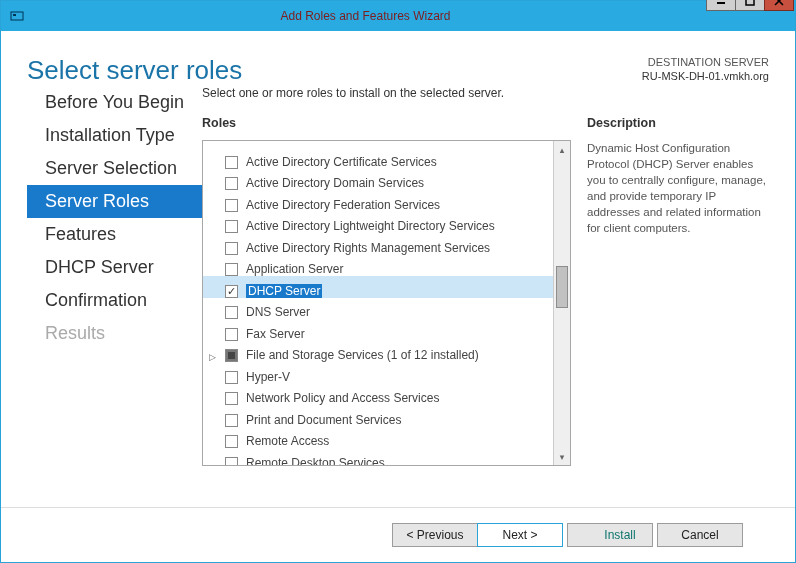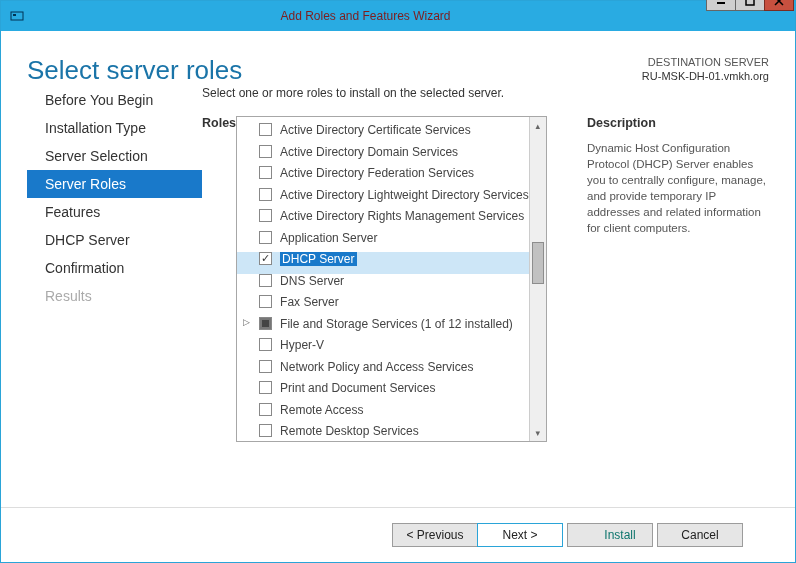--- a/index.html
+++ b/index.html
@@ -13,31 +13,31 @@
   .win-btn.close { background:#c8503f; color:#000; border-color:#7a2c22;}
   .win-btn + .win-btn { margin-left:-1px;}
   .content { flex:1; background:#fff; padding: 24px 26px 0 26px; display:flex; flex-direction:column; position:relative; }
   .header-row { display:flex; justify-content:space-between; align-items:flex-start; }
   .page-title { font-size: 26px; font-weight: 300; color:#1a74a8; }
   .dest { text-align:right; font-size:11px; color:#555; line-height:1.3;}
   .dest .label { color:#555; }
   .dest .name { color:#333;}
   .body-row { flex:1; display:flex; }
   .sidebar { width: 175px; padding-top: 0px; }
-  .step { font-size: 14px; color:#333; padding: 6px 12px 6px 18px; cursor:default; }
+  .step { font-size: 18px; color:#333; padding: 6px 12px 6px 18px; cursor:default; }
   .step.selected { background:#1979ca; color:#fff; }
   .step.disabled { color:#aaa; }
   .main { flex:1; display:flex; flex-direction:column; }
   .instruction { font-size: 12px; color:#333; margin-bottom: 16px; }
   .cols { display:flex; flex:1; gap: 16px;}
-  .roles-col { flex:1; display:flex; flex-direction:row;}
+  .roles-col { flex:1; display:flex; flex-direction:column;}
   .col-head { font-size:12.5px; font-weight:600; color:#333; margin-bottom:10px;}
   .roles-box { border:1px solid #a7a7a7; height: 326px; display:flex; }
   .roles-list { flex:1; overflow:hidden; padding:6px 0; }
-  .role-item { display:flex; align-items:flex-start; height:21.5px; padding-left: 22px; font-size:12px; color:#444; position:relative;}
+  .role-item { display:flex; align-items:flex-end; height:21.5px; padding-left: 22px; font-size:12px; color:#444; position:relative;}
   .role-item .cb { width:13px; height:13px; border:1px solid #888; margin-right:8px; display:flex; align-items:center; justify-content:center; background:#fff;}
   .role-item.checked .cb::after { content:"✓"; font-size:11px; color:#333; line-height:1;}
   .role-item.partial .cb { background:#777; }
   .role-item.partial .cb::after { content:""; width:7px; height:7px; background:#444;}
   .role-item.highlight { background:#cde6f7; }
   .role-item.highlight .label-text { background:#1979ca; color:#fff; padding:0 2px;}
   .role-item .expander { position:absolute; left:6px; font-size:9px; color:#666;}
   .scroll-track { width:17px; background:#efefef; border-left:1px solid #ccc; display:flex; flex-direction:column; }
   .scroll-btn { height:17px; display:flex; align-items:center; justify-content:center; font-size:9px; color:#666; background:#efefef;}
   .scroll-trk { flex:1; position:relative;}

